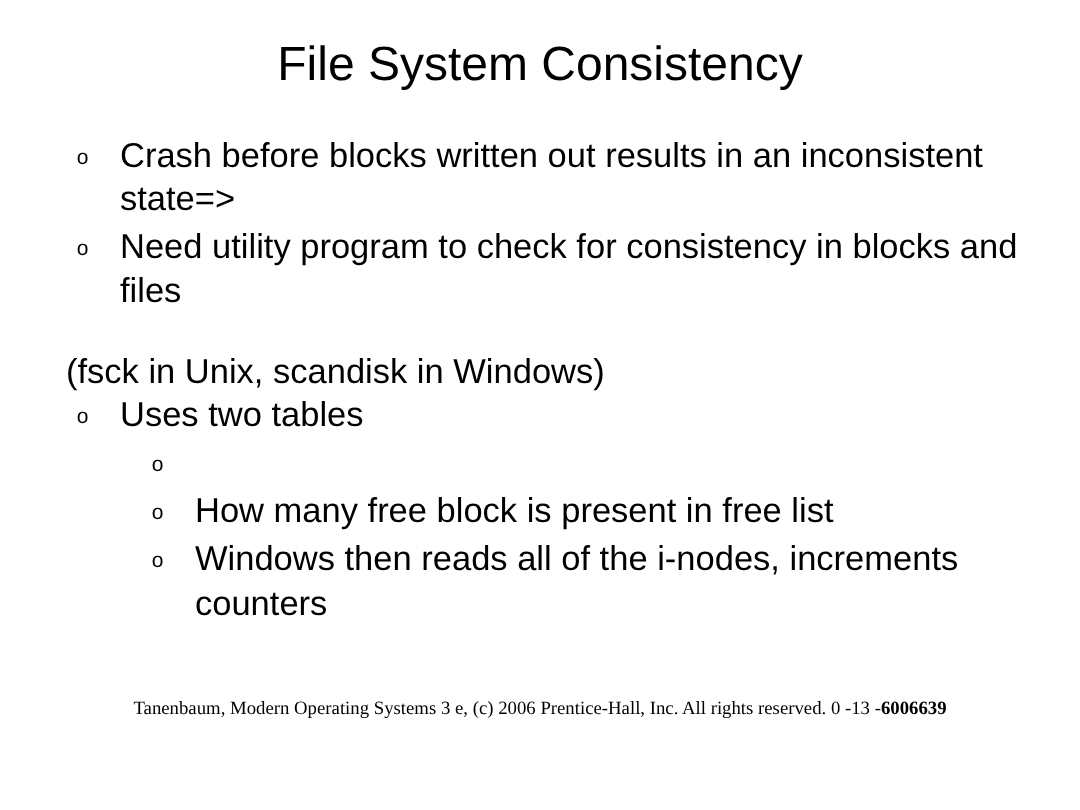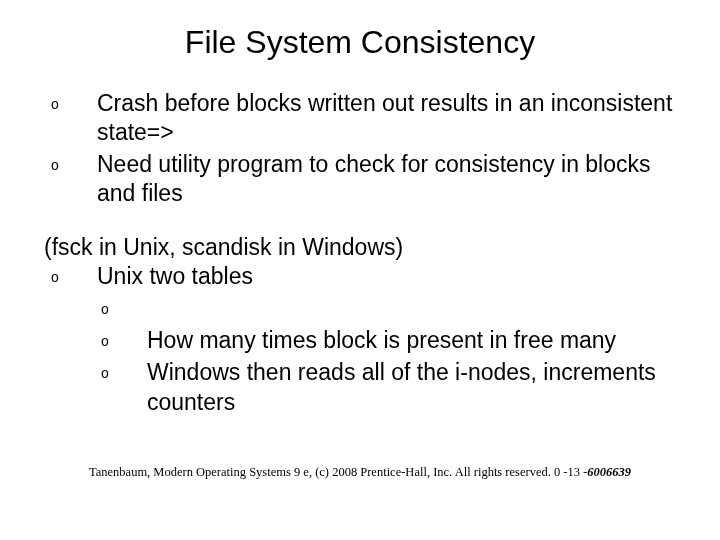--- a/index.html
+++ b/index.html
@@ -3,24 +3,24 @@
 <meta charset="utf-8">
 <style>
   * { margin: 0; padding: 0; box-sizing: border-box; }
   html, body { width: 720px; height: 540px; background: #fff; font-family: Arial, Helvetica, sans-serif; color: #000; }
   .slide { width: 720px; height: 512px; position: relative; padding: 18px 30px 0 30px; }
   .title { text-align: center; font-size: 32px; font-weight: 400; margin-bottom: 28px; margin-top: 6px; }
   .content { font-size: 23px; line-height: 1.28; }
   .row { display: flex; align-items: flex-start; margin-bottom: 2px; }
   .bullet { font-size: 14px; line-height: 30px; width: 50px; text-align: center; flex-shrink: 0; }
   .bullet.l2 { width: 50px; margin-left: 50px; }
-  .txt { flex: 1; margin-left: 17px; }
+  .txt { flex: 1; }
   .para { padding-left: 14px; margin-top: 24px; }
   .footer { position: absolute; bottom: 32px; left: 0; right: 0; text-align: center; font-family: "Times New Roman", Times, serif; font-size: 12.5px; }
-  .footer b { font-weight: 700; font-style: italic; }
+  .footer b { font-weight: 700; }
 </style>
 </head>
 <body>
 
 <div class="slide">
 
   <h1 class="title">File System Consistency</h1>
 
   <div class="content">
 
@@ -31,36 +31,36 @@
 
     <div class="row">
       <span class="bullet">o</span>
       <span class="txt">Need utility program to check for consistency in blocks and files</span>
     </div>
 
     <div class="para">(fsck in Unix, scandisk in Windows)</div>
 
     <div class="row">
       <span class="bullet">o</span>
-      <span class="txt">Unix two tables</span>
+      <span class="txt">Uses two tables</span>
     </div>
 
     <div class="row">
       <span class="bullet l2">o</span>
     </div>
 
     <div class="row">
       <span class="bullet l2">o</span>
-      <span class="txt">How many times block is present in free many</span>
+      <span class="txt">How many free block is present in free list</span>
     </div>
 
     <div class="row">
       <span class="bullet l2">o</span>
       <span class="txt">Windows then reads all of the i-nodes, increments counters</span>
     </div>
 
   </div>
 
   <div class="footer">
-    <span>Tanenbaum, Modern Operating Systems 9 e, (c) 2008 Prentice-Hall, Inc. All rights reserved. 0 -13 -</span><b>6006639</b>
+    <span>Tanenbaum, Modern Operating Systems 3 e, (c) 2006 Prentice-Hall, Inc. All rights reserved. 0 -13 -</span><b>6006639</b>
   </div>
 
 </div>
 
 </body></html>

